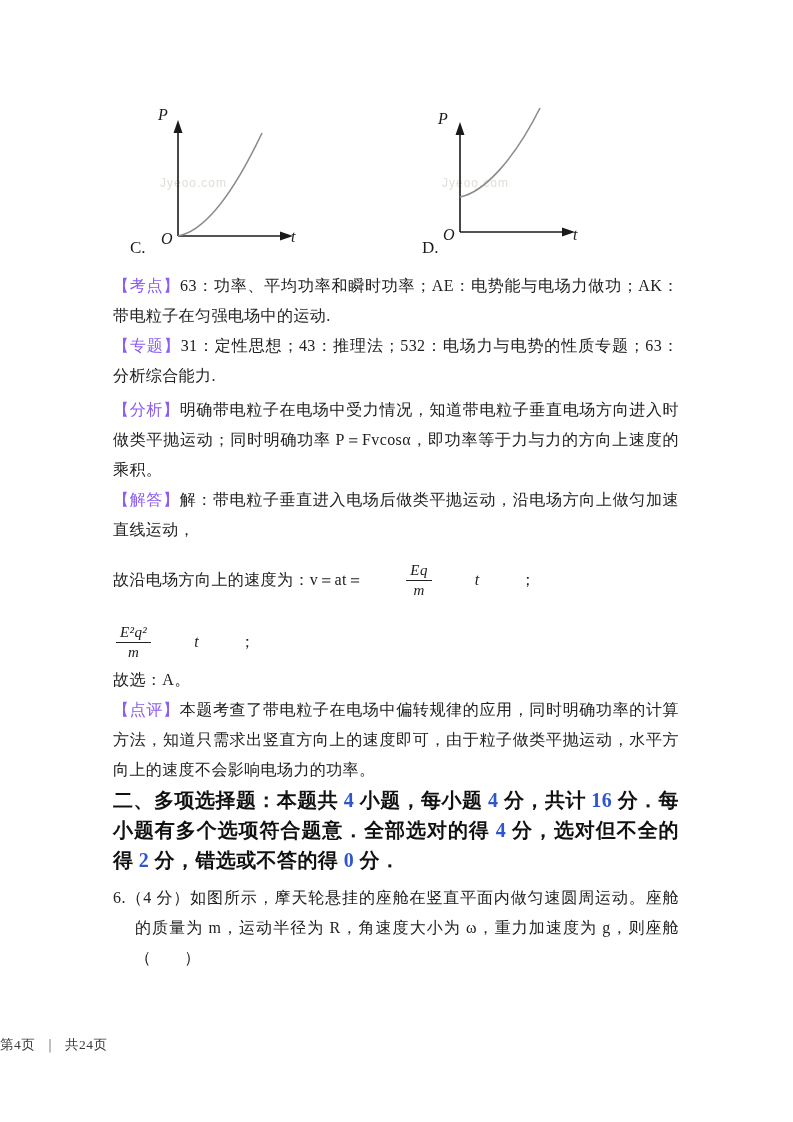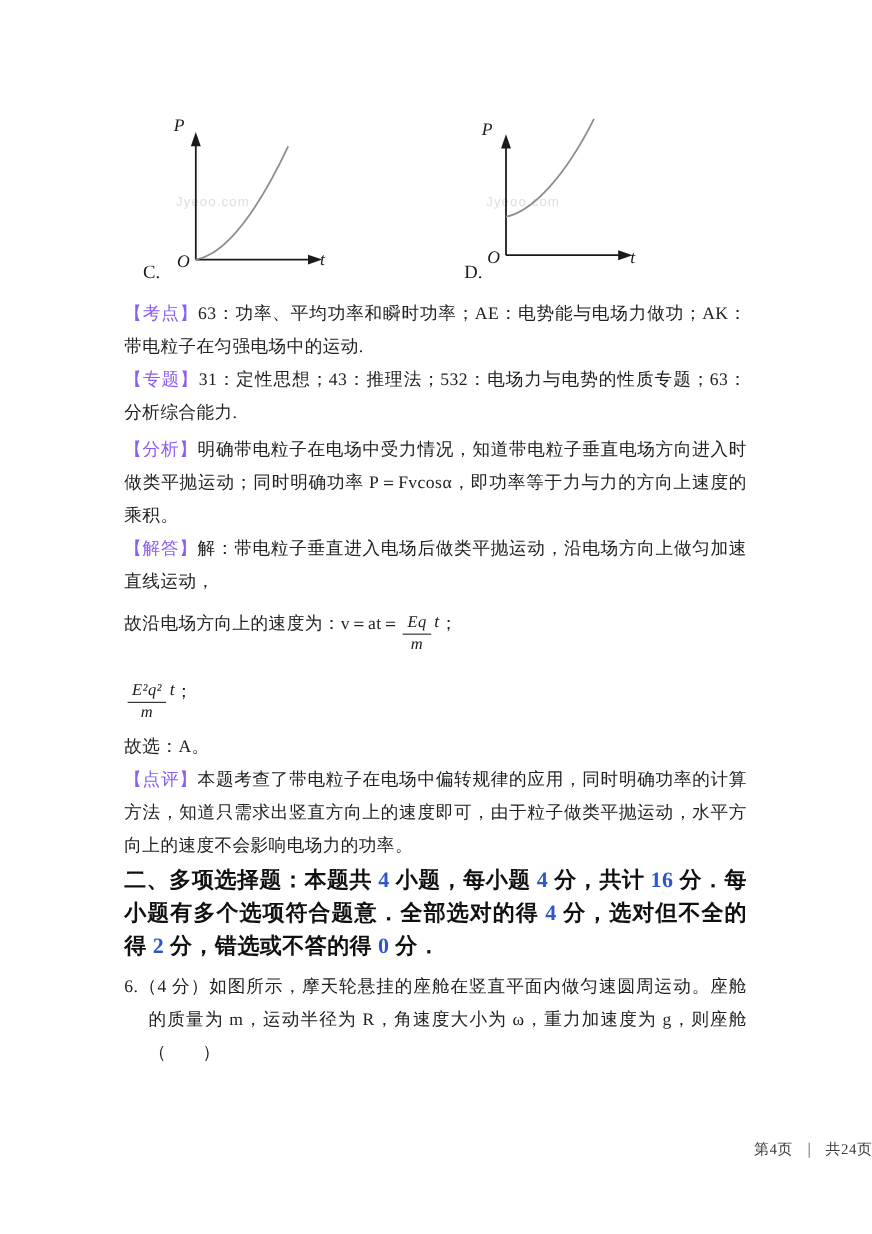--- a/index.html
+++ b/index.html
@@ -48,23 +48,25 @@
   .para {
     font-size: 16px;
     line-height: 30px;
     text-align: justify;
     letter-spacing: 0.4px;
     color: #212121;
   }
   .lbl { color: #8b5cf6; }
   .formula-line {
     display: flex;
+    align-items: center;
     font-size: 16px;
     letter-spacing: 0.4px;
     height: 46px;
+    gap: 40px;
   }
   .formula-line .ftext { white-space: pre; }
   .frac {
     display: inline-block;
     text-align: center;
     font-style: italic;
     vertical-align: middle;
     margin: 0 3px;
     line-height: normal;
   }
@@ -91,21 +93,21 @@
     padding-left: 22px;
     text-indent: -22px;
   }
 
   
   .footer {
     position: absolute;
     left: 0;
     right: 0;
     top: 1036px;
-    text-align: right;
+    text-align: left;
     font-size: 13.5px;
     color: #3a3a3a;
     letter-spacing: 0.5px;
   }
   .footer .sep { margin: 0 8px; color: #6b6b6b; }
 </style>
 </head>
 <body>
 
 <div class="page">

